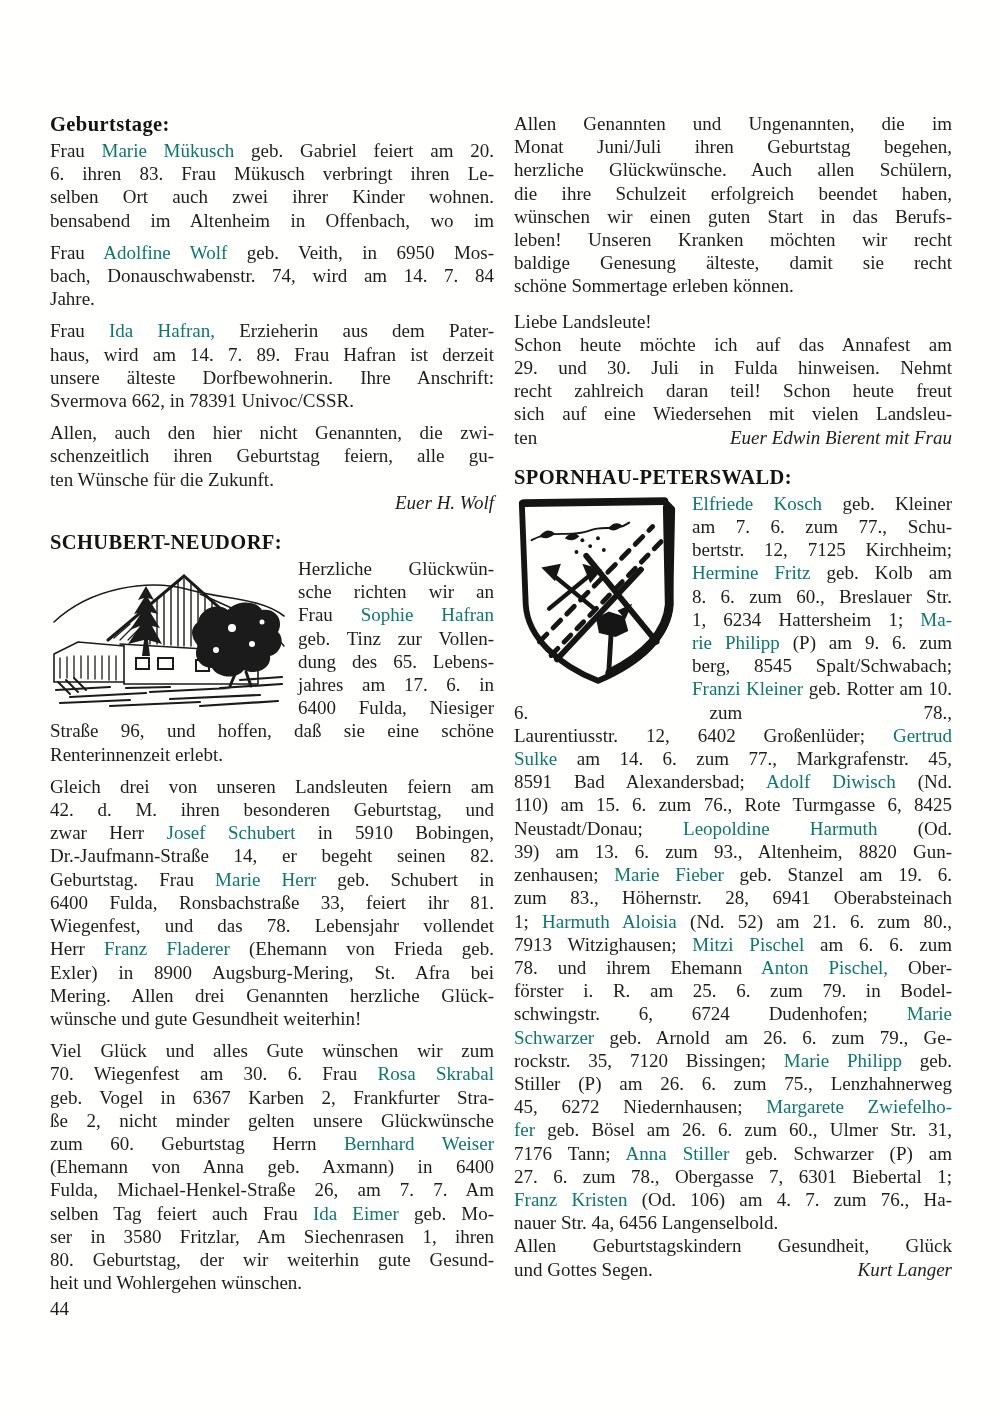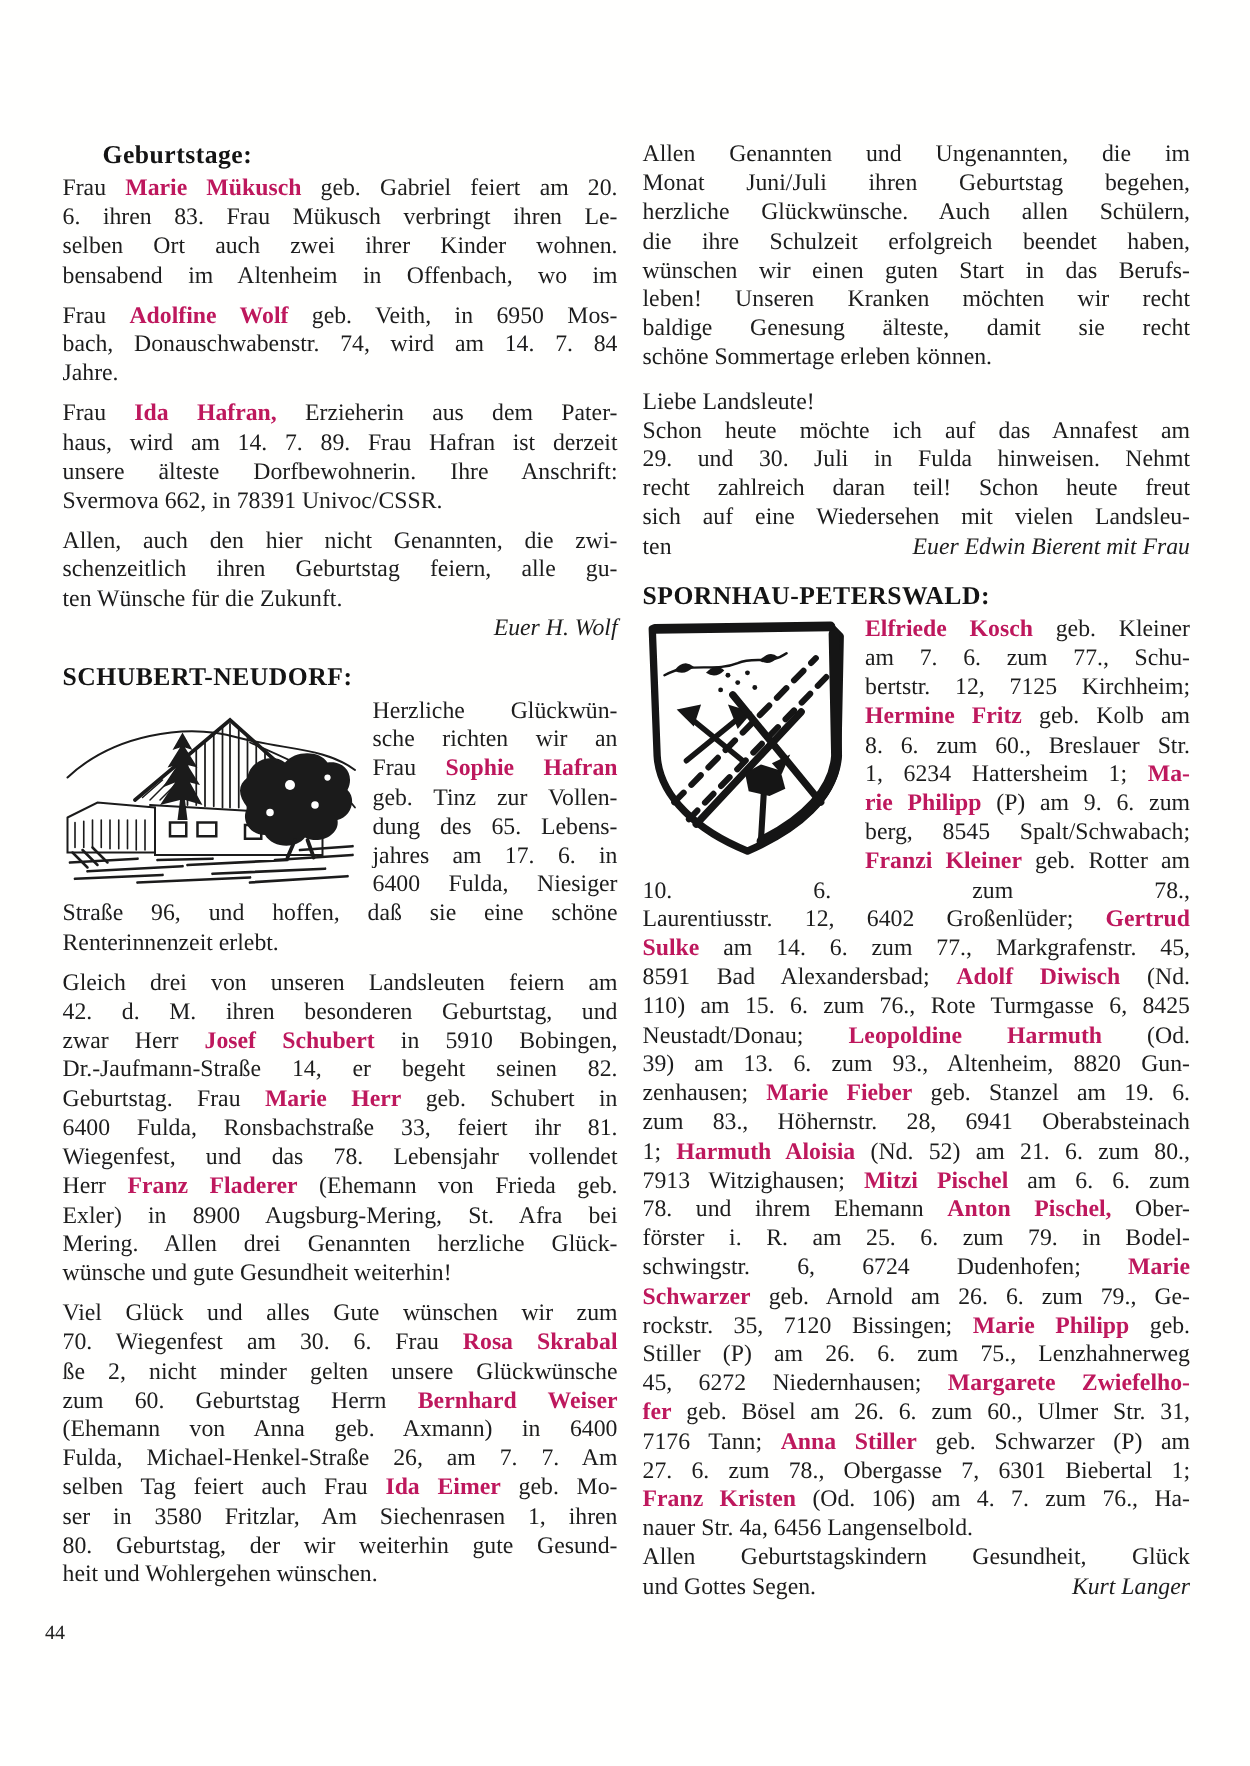--- a/index.html
+++ b/index.html
@@ -3,35 +3,35 @@
 <meta charset="utf-8">
 <style>
   html,body{margin:0;padding:0;}
   body{width:1000px;height:1413px;background:#ffffff;overflow:hidden;
        font-family:"Liberation Serif","DejaVu Serif",serif;color:#1d1d1d;}
   .page{position:relative;width:1000px;height:1413px;background:#fffffe;}
   .col{position:absolute;top:112px;font-size:19px;line-height:23.2px;}
   .col-left{left:50px;width:444px;}
   .col-right{left:514px;width:438px;}
   .heading{font-weight:bold;font-size:20.5px;line-height:24px;letter-spacing:.4px;margin:16px 0 3px 0;color:#141414;}
-  .col > .heading:first-child{margin-top:0;margin-left:32px;}
+  .col > .heading:first-child{margin-top:0;}
   .para{margin:0 0 9px 0;}
   .para:last-child{margin-bottom:0;}
   .line{text-align:justify;}
   .a-j{text-align-last:justify;-moz-text-align-last:justify;}
   .a-l{text-align:left;text-align-last:left;}
   .a-r{text-align:right;text-align-last:right;}
   .a-x{display:flex;justify-content:space-between;}
-  .b{font-weight:bold;color:#be185d;}
+  .b{font-weight:normal;color:#0f766e;}
   .i{font-style:italic;}
   .float-fig{float:left;margin:3px 10px 6px 0;}
   .fig-house{width:238px;height:148px;}
   .fig-shield{width:166px;height:192px;margin-right:12px;}
   .float-fig svg{display:block;width:100%;height:100%;}
-  .page-number{position:absolute;left:36px;top:1298px;font-size:16px;color:#1d1d1d;}
+  .page-number{position:absolute;left:50px;top:1298px;font-size:19px;color:#1d1d1d;}
 </style>
 </head>
 <body>
 
 <div class="page">
   <div class="col col-left">
       <div class="heading">Geburtstage:</div>
       <div class="para">
         <div class="line a-j"><span>Frau </span><span class="b">Marie Mükusch</span><span> geb. Gabriel feiert am 20.</span></div>
         <div class="line a-j"><span>6. ihren 83. Frau Mükusch verbringt ihren Le-</span></div>
@@ -102,20 +102,21 @@
         <div class="line a-j"><span>6400 Fulda, Ronsbachstraße 33, feiert ihr 81.</span></div>
         <div class="line a-j"><span>Wiegenfest, und das 78. Lebensjahr vollendet</span></div>
         <div class="line a-j"><span>Herr </span><span class="b">Franz Fladerer</span><span> (Ehemann von Frieda geb.</span></div>
         <div class="line a-j"><span>Exler) in 8900 Augsburg-Mering, St. Afra bei</span></div>
         <div class="line a-j"><span>Mering. Allen drei Genannten herzliche Glück-</span></div>
         <div class="line a-l"><span>wünsche und gute Gesundheit weiterhin!</span></div>
       </div>
       <div class="para">
         <div class="line a-j"><span>Viel Glück und alles Gute wünschen wir zum</span></div>
         <div class="line a-j"><span>70. Wiegenfest am 30. 6. Frau </span><span class="b">Rosa Skrabal</span></div>
+        <div class="line a-j"><span>geb. Vogel in 6367 Karben 2, Frankfurter Stra-</span></div>
         <div class="line a-j"><span>ße 2, nicht minder gelten unsere Glückwünsche</span></div>
         <div class="line a-j"><span>zum 60. Geburtstag Herrn </span><span class="b">Bernhard Weiser</span></div>
         <div class="line a-j"><span>(Ehemann von Anna geb. Axmann) in 6400</span></div>
         <div class="line a-j"><span>Fulda, Michael-Henkel-Straße 26, am 7. 7. Am</span></div>
         <div class="line a-j"><span>selben Tag feiert auch Frau </span><span class="b">Ida Eimer</span><span> geb. Mo-</span></div>
         <div class="line a-j"><span>ser in 3580 Fritzlar, Am Siechenrasen 1, ihren</span></div>
         <div class="line a-j"><span>80. Geburtstag, der wir weiterhin gute Gesund-</span></div>
         <div class="line a-l"><span>heit und Wohlergehen wünschen.</span></div>
       </div>
     </div>

